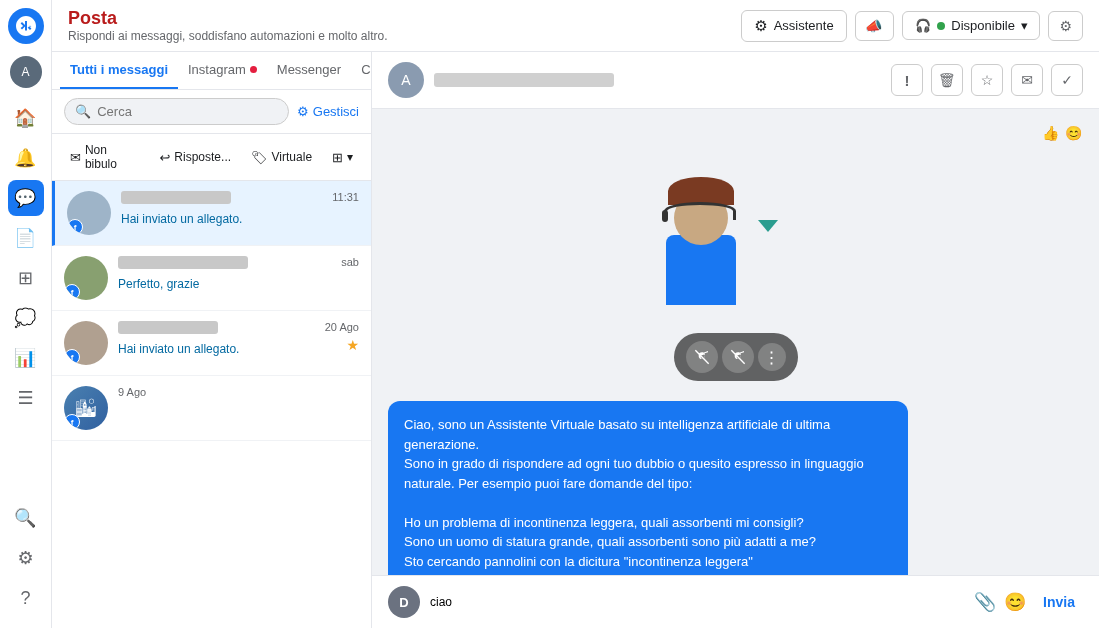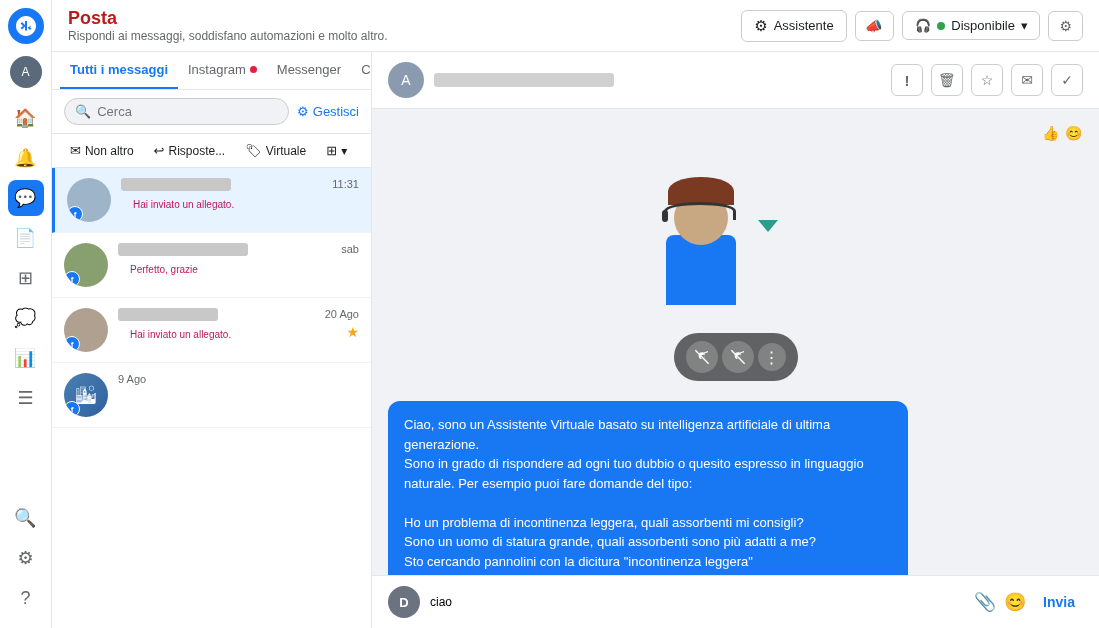--- a/index.html
+++ b/index.html
@@ -174,21 +174,21 @@
       display: flex; align-items: center; justify-content: center;
       font-size: 16px; color: #fff;
     }
     .fb-badge {
       position: absolute; bottom: 0; left: 0;
       width: 16px; height: 16px; border-radius: 50%;
       background: #1877f2; display: flex; align-items: center; justify-content: center;
       font-size: 9px; color: white; border: 1px solid #fff;
     }
     .msg-content { flex: 1; min-width: 0; }
-    .msg-preview { font-size: 10px; color: #be185d; white-space: nowrap; overflow: hidden; text-overflow: ellipsis; margin-left: 12px; }
+    .msg-preview { font-size: 12px; color: #0369a1; white-space: nowrap; overflow: hidden; text-overflow: ellipsis; }
     .msg-time { font-size: 11px; color: #65676b; flex-shrink: 0; }
     .msg-meta { display: flex; flex-direction: column; align-items: flex-end; gap: 4px; }
     .star-icon { color: #f5a623; font-size: 14px; }
 
     
     .chat-panel {
       flex: 1;
       display: flex;
       flex-direction: column;
       background: #f0f2f5;
@@ -398,21 +398,21 @@
         </div>
         <button class="gestisci-btn">
           <span>⚙</span>
           <span>Gestisci</span>
         </button>
       </div>
 
       <div class="filter-chips">
         <div class="chip">
           <span class="chip-icon">✉</span>
-          <span>Non altro</span>
+          <span>Non bibulo</span>
         </div>
         <div class="chip">
           <span class="chip-icon">↩</span>
           <span>Risposte...</span>
         </div>
         <div class="chip">
           <span class="chip-icon">🏷</span>
           <span>Virtuale</span>
         </div>
         <div class="chip">

